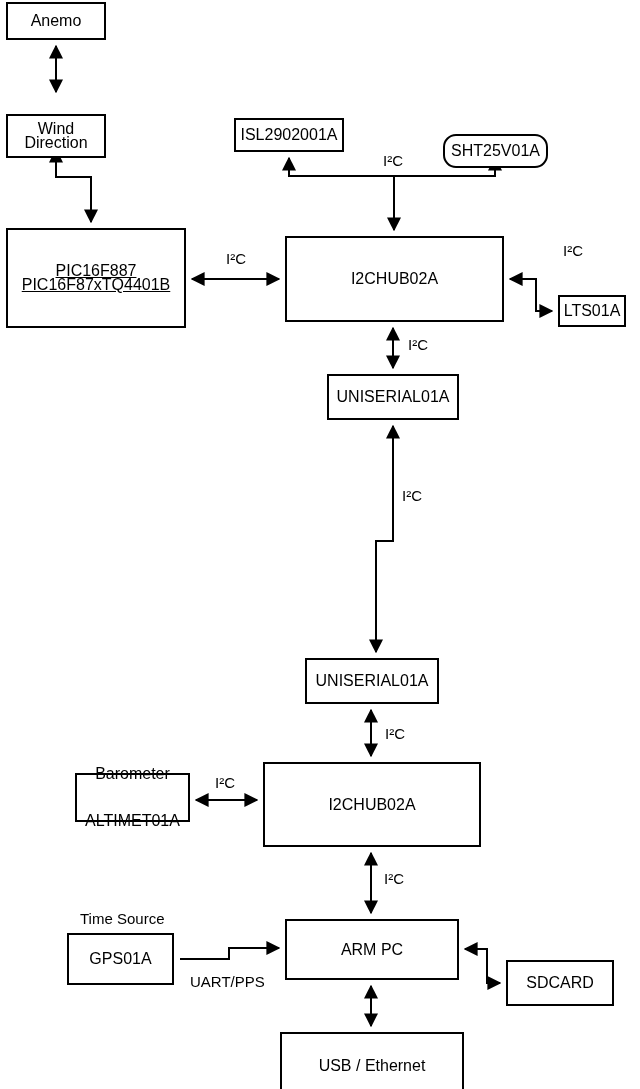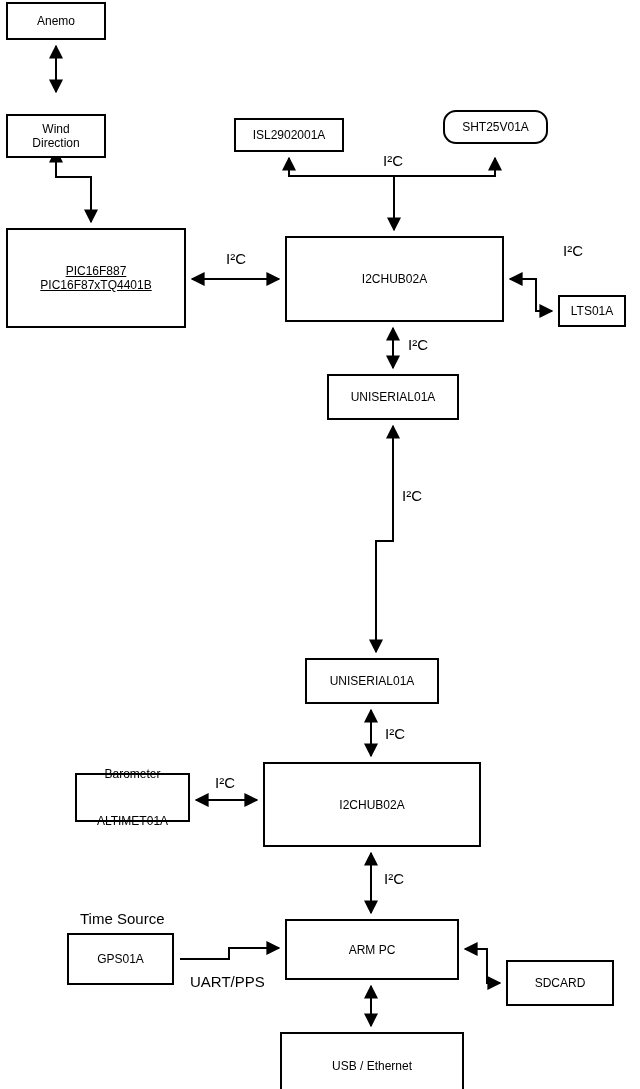--- a/index.html
+++ b/index.html
@@ -20,21 +20,21 @@
   .node {
     position: absolute;
     box-sizing: border-box;
     border: 2px solid #000000;
     background: #ffffff;
     display: flex;
     flex-direction: column;
     align-items: center;
     justify-content: center;
     text-align: center;
-    font-size: 12px;
+    font-size: 16px;
     line-height: 14px;
     color: #000000;
     z-index: 2;
   }
   .node .line2 { display: block; }
   .label {
     position: absolute;
     font-size: 15px;
     color: #000000;
     white-space: nowrap;
@@ -101,21 +101,21 @@
 
   <div class="node" style="left:6px; top:228px; width:180px; height:100px;text-decoration:underline;">
     <span>PIC16F887</span>
     <span class="line2">PIC16F87xTQ4401B</span>
   </div>
 
   <div class="node" style="left:234px; top:118px; width:110px; height:34px;">
     <span>ISL2902001A</span>
   </div>
 
-  <div class="node" style="left:443px; top:110px; width:105px; height:34px;border-radius:13px;">
+  <div class="node" style="left:443px; top:134px; width:105px; height:34px;border-radius:13px;">
     <span>SHT25V01A</span>
   </div>
 
   <div class="node" style="left:285px; top:236px; width:219px; height:86px;">
     <span>I2CHUB02A</span>
   </div>
 
   <div class="node" style="left:558px; top:295px; width:68px; height:32px;">
     <span>LTS01A</span>
   </div>

